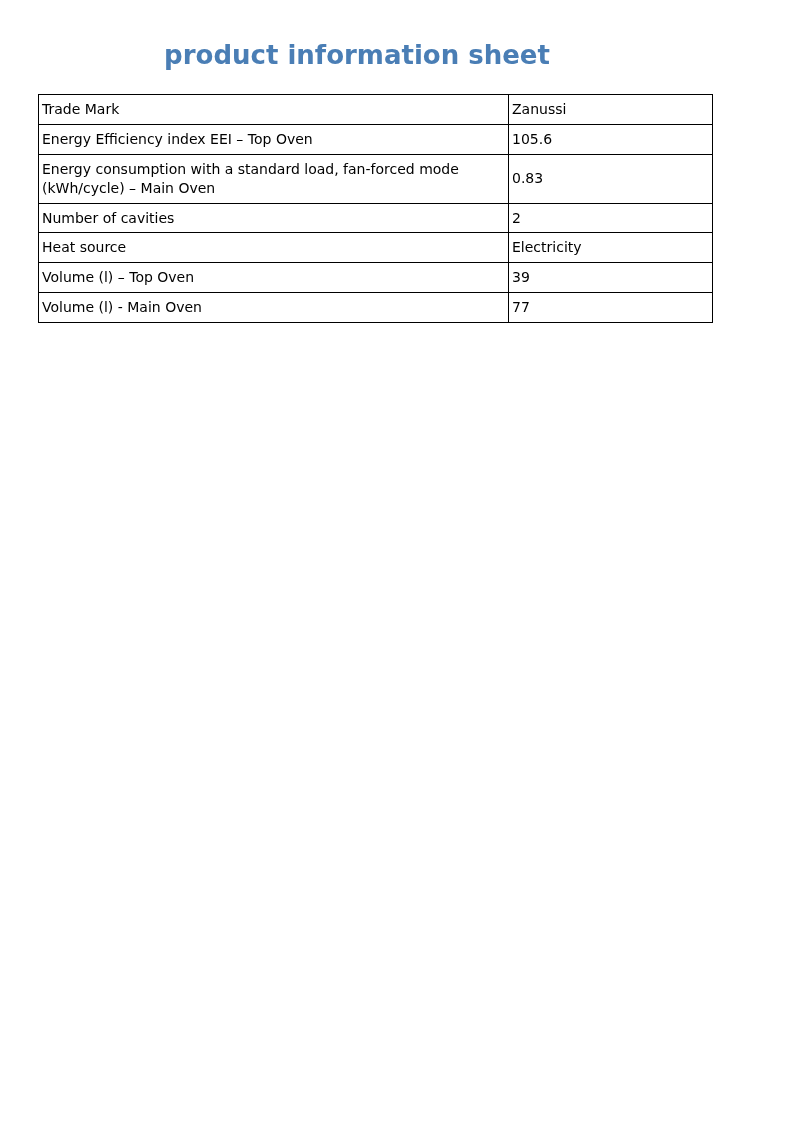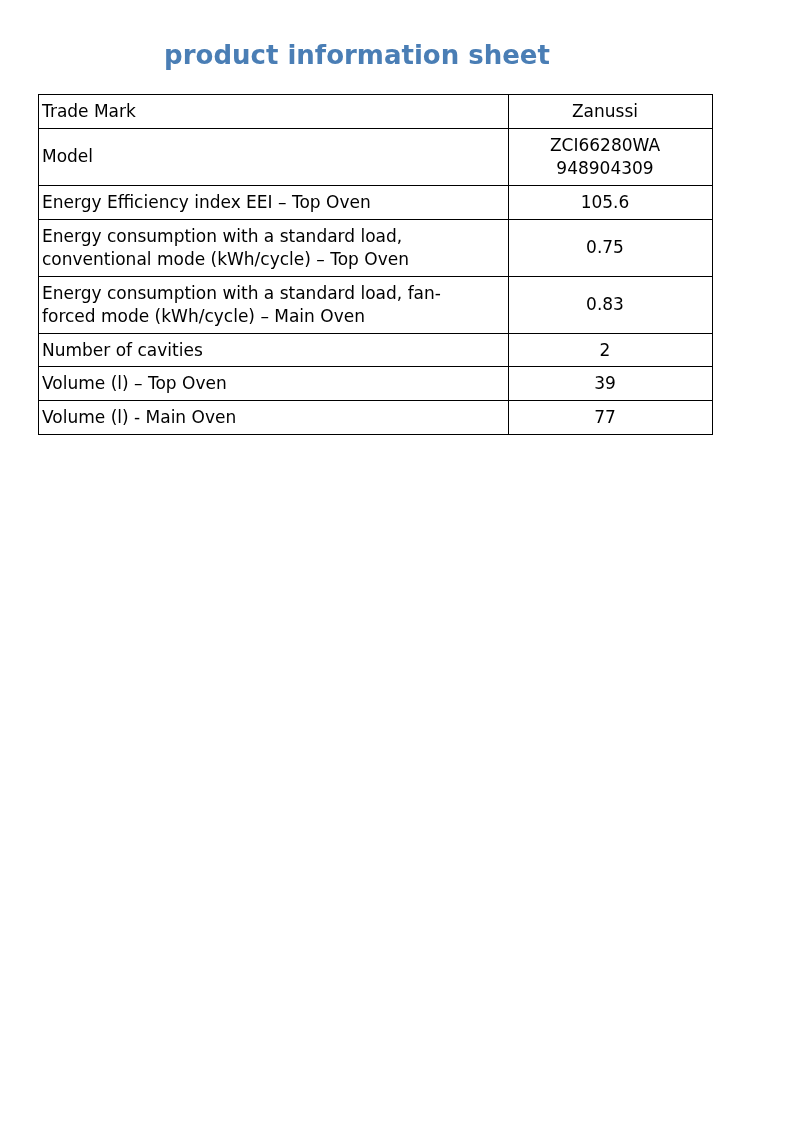--- a/index.html
+++ b/index.html
@@ -32,61 +32,57 @@
     letter-spacing: 0px;
   }
   table.spec-table {
     border-collapse: collapse;
     margin-left: 38px;
     width: 638px;
     table-layout: fixed;
   }
   table.spec-table td {
     border: 1px solid #000000;
-    font-size: 17px;
+    font-size: 14px;
     line-height: 1.35;
     padding: 5px 14px 5px 3px;
     vertical-align: middle;
     word-wrap: break-word;
   }
   td.label-cell { width: 452px; }
-  td.value-cell { width: 186px; text-align: center; }
+  td.value-cell { width: 186px; }
 </style>
 </head>
 <body>
 
 <div class="page">
 
   <h1 class="doc-title">product information sheet</h1>
 
   <table class="spec-table">
     <tbody>
       <tr>
         <td class="label-cell">Trade Mark</td>
         <td class="value-cell">Zanussi</td>
       </tr>
       <tr>
-        <td class="label-cell">Model</td>
-        <td class="value-cell">ZCI66280WA 948904309</td>
-      </tr>
-      <tr>
         <td class="label-cell">Energy Efficiency index EEI – Top Oven</td>
         <td class="value-cell">105.6</td>
-      </tr>
-      <tr>
-        <td class="label-cell">Energy consumption with a standard load, conventional mode (kWh/cycle) – Top Oven</td>
-        <td class="value-cell">0.75</td>
       </tr>
       <tr>
         <td class="label-cell">Energy consumption with a standard load,  fan-forced mode (kWh/cycle) – Main Oven</td>
         <td class="value-cell">0.83</td>
       </tr>
       <tr>
         <td class="label-cell">Number of cavities</td>
         <td class="value-cell">2</td>
+      </tr>
+      <tr>
+        <td class="label-cell">Heat source</td>
+        <td class="value-cell">Electricity</td>
       </tr>
       <tr>
         <td class="label-cell">Volume (l) – Top Oven</td>
         <td class="value-cell">39</td>
       </tr>
       <tr>
         <td class="label-cell">Volume (l) - Main Oven</td>
         <td class="value-cell">77</td>
       </tr>
     </tbody>

